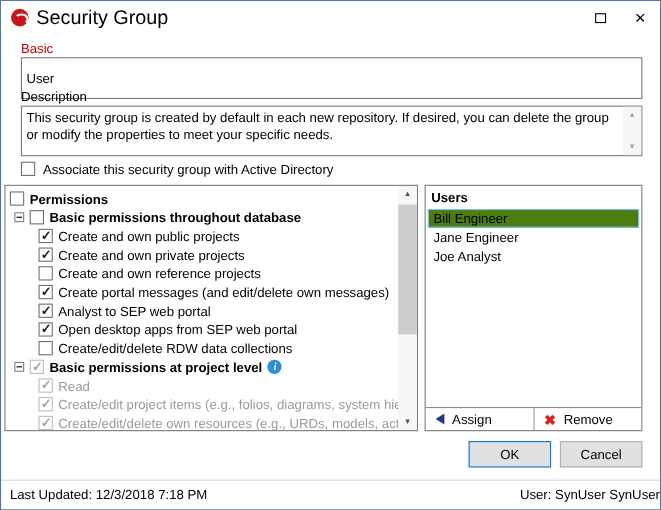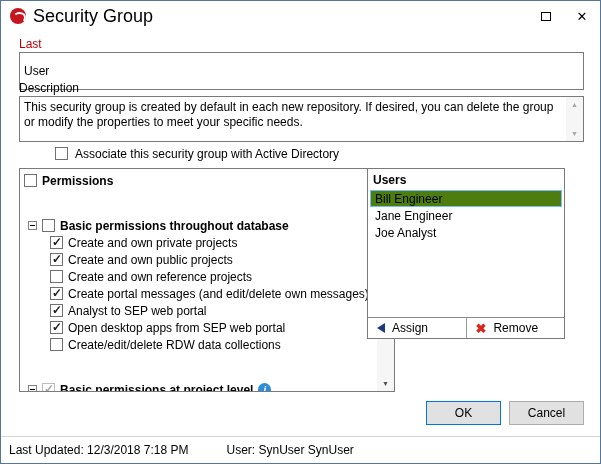--- a/index.html
+++ b/index.html
@@ -66,30 +66,30 @@
     width: 13px; height: 13px; border: 1px solid #707070; background: #fff;
     display: inline-block; position: relative; flex: 0 0 auto;
   }
   .cb.checked::after {
     content: "\2713"; position: absolute; left: 1px; top: -2px;
     font-size: 12px; font-weight: bold; color: #1a1a1a;
   }
   .cb.disabled { border-color: #bdbdbd; }
   .cb.disabled.checked::after { color: #a3a3a3; }
   .ad-row {
-    position: absolute; left: 18px; top: 146px; display: flex; gap: 7px; margin-left: 36px;
+    position: absolute; left: 18px; top: 146px; display: flex; gap: 7px;
   }
   .panel {
     position: absolute; top: 167px; border: 1px solid #7a7a7a; background: #fff; overflow: hidden;
   }
-  .perm-panel { left: 18px; width: 376px; height: 224px; }
+  .perm-panel { left: 3px; width: 376px; height: 224px; }
   .perm-content { position: absolute; left: 0; top: 0; right: 17px; bottom: 0; overflow: hidden; }
   .prow { height: 17px; display: flex; align-items: center; gap: 5px; white-space: nowrap; overflow: hidden; }
   .prow.top { padding-left: 4px; margin-top: 3px; }
-  .prow.group { padding-left: 8px; margin-top: 28px; }
+  .prow.group { padding-left: 8px; }
   .prow.child { padding-left: 30px; }
   .bold { font-weight: bold; }
   .gray { color: #9a9a9a; }
   .exp {
     width: 9px; height: 9px; border: 1px solid #808080; background: #fff;
     position: relative; flex: 0 0 auto;
   }
   .exp::after { content: ""; position: absolute; left: 1px; top: 3px; width: 5px; height: 1px; background: #000; }
   .info-icon {
     width: 13px; height: 13px; border-radius: 50%; background: #2b8dd6; color: #fff;
@@ -97,21 +97,21 @@
     display: inline-flex; align-items: center; justify-content: center; flex: 0 0 auto;
   }
   .vscroll {
     position: absolute; top: 0; right: 0; bottom: 0; width: 17px; background: #f6f6f6;
   }
   .vscroll .sb-btn { color: #505050; }
   .vscroll .sb-down { position: absolute; bottom: 0; left: 0; right: 0; }
   .vscroll .sb-up { position: absolute; top: 0; left: 0; right: 0; }
   .sb-thumb { position: absolute; top: 17px; left: 0; right: 0; height: 118px; background: #cdcdcd; }
   
-  .users-panel { left: 366px; width: 198px; height: 171px; }
+  .users-panel { left: 385px; width: 198px; height: 224px; }
   .users-header { font-weight: bold; padding: 4px 0 3px 5px; }
   .user-item { height: 17px; line-height: 16px; padding-left: 4px; margin: 0 2px; border: 1px solid transparent; }
   .user-item.selected { background: #4d7c0f; border-color: #77c0f2; }
   .users-toolbar {
     position: absolute; left: 0; right: 0; bottom: 0; height: 21px;
     border-top: 1px solid #8a8a8a; display: flex; background: #fff;
   }
   .tb-btn { flex: 1; display: flex; align-items: center; gap: 7px; padding-left: 9px; }
   .tb-btn.first { border-right: 1px solid #9a9a9a; }
   .assign-arrow {
@@ -123,21 +123,21 @@
   .btn {
     position: absolute; top: 400px; width: 75px; height: 24px; background: #e1e1e1;
     border: 1px solid #adadad; display: flex; align-items: center; justify-content: center;
     font-family: "Liberation Sans", sans-serif; font-size: 12px;
   }
   .btn.default { border-color: #0078d7; }
   .ok-btn { left: 425px; }
   .cancel-btn { left: 508px; }
   .statusbar {
     position: absolute; left: 0; right: 0; bottom: 0; height: 27px;
-    border-top: 1px solid #d4d4d4; display: flex; align-items: center; padding-left: 8px;
+    border-top: 1px solid #d4d4d4; display: flex; align-items: center; padding-left: 8px; justify-content: space-between;
   }
   .status-user { margin-left: 38px; }
 </style>
 </head>
 <body>
 
 <div class="dialog">
 
   <div class="titlebar">
     <span class="app-icon"></span>
@@ -145,21 +145,21 @@
     <span class="win-buttons">
       <span class="winbtn">
           <span class="max-glyph"></span>
         </span>
       <span class="winbtn">
           <span class="close-glyph">✕</span>
         </span>
     </span>
   </div>
 
-  <label class="field-label red" style="top:36px">Last</label>
+  <label class="field-label red" style="top:36px">Basic</label>
   <input class="name-input" value="User" style="">
 
   <label class="field-label" style="top:80px">Description</label>
   <div class="desc-box">
     <div class="desc-text">This security group is created by default in each new repository. If desired, you can delete the group or modify the properties to meet your specific needs.</div>
     <div class="desc-scroll">
       <span class="sb-btn">▲</span>
       <span class="sb-btn">▼</span>
     </div>
   </div>
@@ -178,25 +178,25 @@
       </div>
 
       <div class="prow group">
         <span class="exp"></span>
         <span class="cb"></span>
         <span class="bold">Basic permissions throughout database</span>
       </div>
 
       <div class="prow child">
         <span class="cb checked"></span>
+        <span>Create and own public projects</span>
+      </div>
+      <div class="prow child">
+        <span class="cb checked"></span>
         <span>Create and own private projects</span>
-      </div>
-      <div class="prow child">
-        <span class="cb checked"></span>
-        <span>Create and own public projects</span>
       </div>
       <div class="prow child">
         <span class="cb"></span>
         <span>Create and own reference projects</span>
       </div>
       <div class="prow child">
         <span class="cb checked"></span>
         <span>Create portal messages (and edit/delete own messages)</span>
       </div>
       <div class="prow child">

